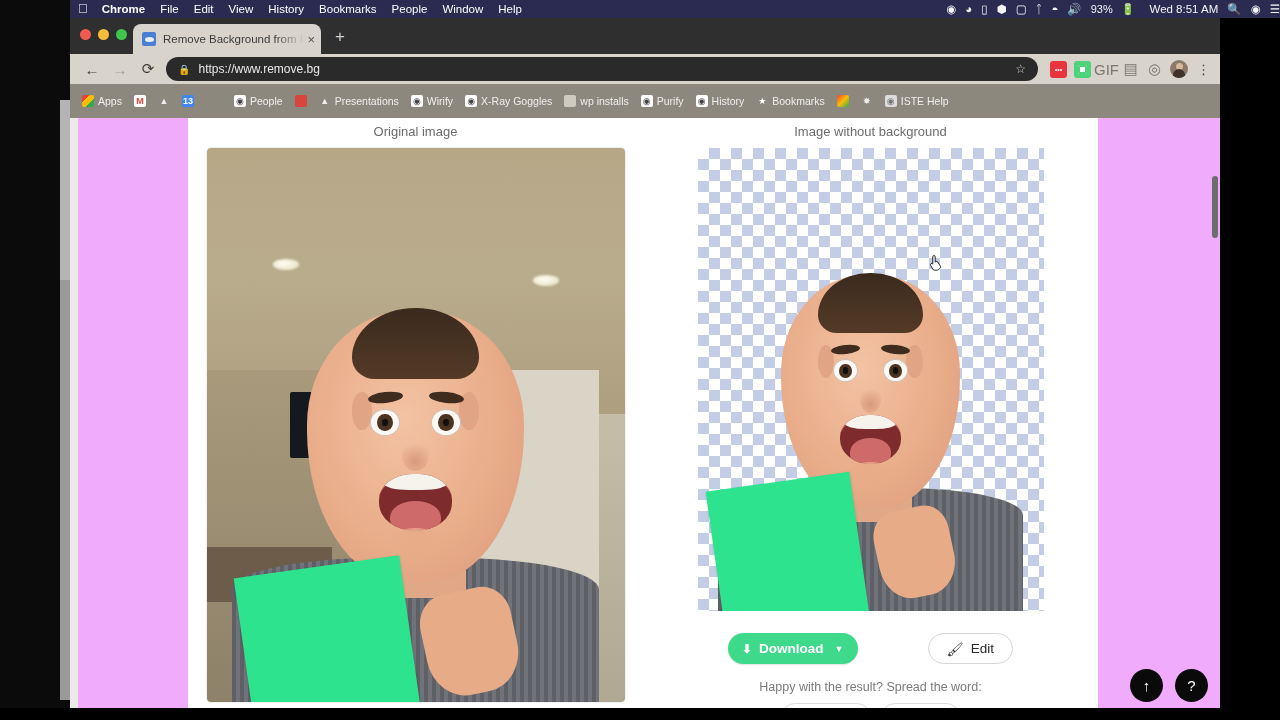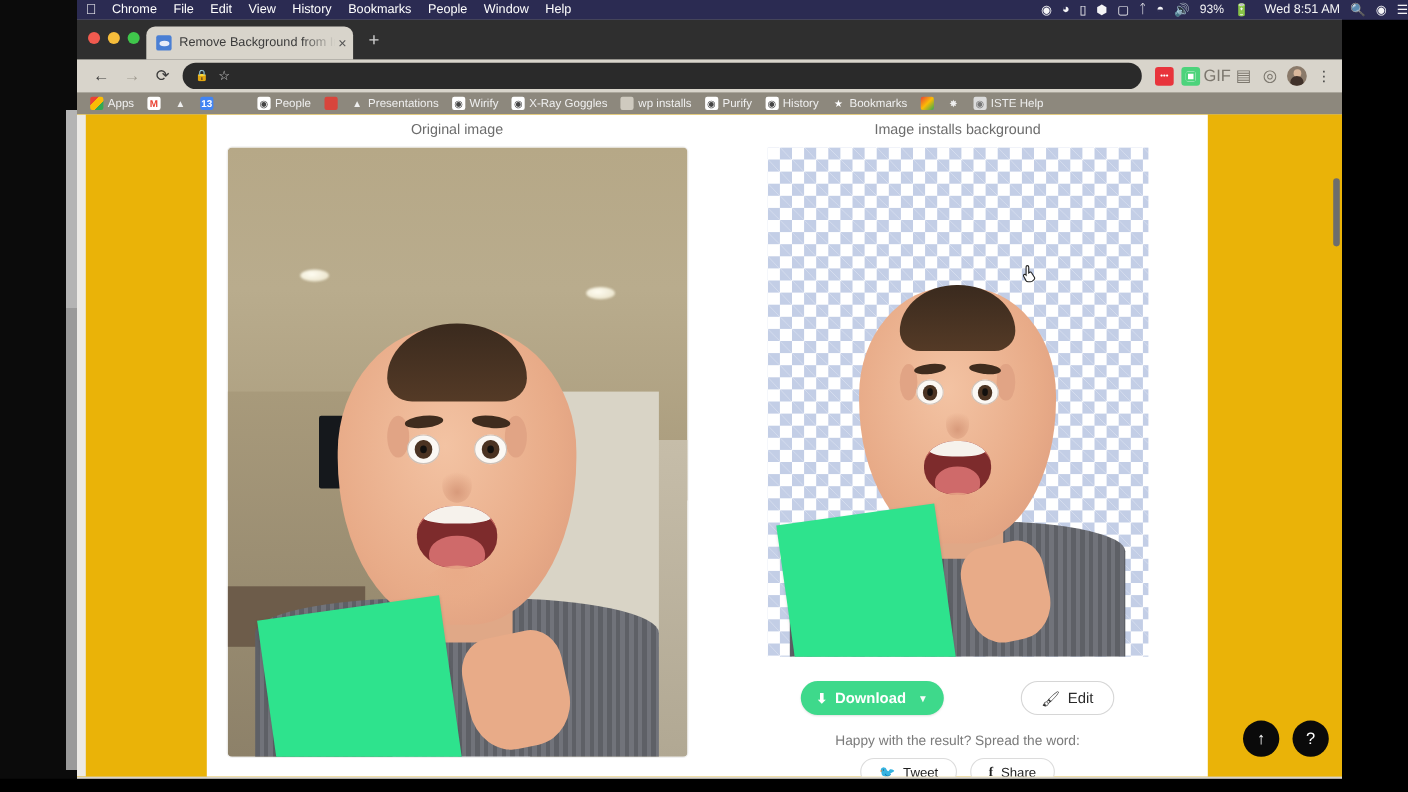--- a/index.html
+++ b/index.html
@@ -14,21 +14,21 @@
   
   .menubar {
     position: absolute; left: 70px; top: 0; width: 1210px; height: 18px;
     background: #2b2b52;
     display: flex; align-items: center;
     color: #fff; font-size: 11.5px;
     padding-left: 8px;
   }
   .menubar .apple { font-size: 13px; margin-right: 14px; line-height: 1; position: relative; top: -1px;}
   .menubar .mi { margin-right: 15px; white-space: nowrap; }
-  .menubar .mi.bold { font-weight: normal; }
+  .menubar .mi.bold { font-weight: bold; }
   .menubar .spacer { flex: 1; }
   .menubar .ri { margin-left: 9px; display: inline-flex; align-items: center; opacity: .95; }
   .menubar .ri.time { font-size: 11.5px; margin-left: 14px; }
   .menubar .ri.batt { font-size: 11px; }
 
   
   .chrome-win {
     position: absolute; left: 70px; top: 18px; width: 1150px; height: 690px;
     background: #d8d4cb; overflow: hidden;
   }
@@ -80,42 +80,42 @@
   .ext .e2 { background: #4cd37b; }
   .ext .e2::after{content:""; width:9px;height:9px;background:#fff;border-radius:2px;
                   box-shadow: inset 0 0 0 2px #4cd37b;}
   .ext .e3, .ext .e4, .ext .e5 { color: #7c776e; font-size: 15px; background: transparent; }
   .ext .avatar { width: 18px; height: 18px; border-radius: 50%; background: #8a7a6a; overflow:hidden; position:relative;}
   .ext .avatar::after{content:""; position:absolute; left:3px; top:9px; width:12px;height:12px;border-radius:50% 50% 0 0; background:#40312a;}
   .ext .avatar::before{content:""; position:absolute; left:5.5px; top:3px; width:7px;height:7px;border-radius:50%; background:#d9b79b;}
   .ext .kebab { color: #3d3d3d; font-size: 13px; letter-spacing: 0; padding: 0 2px; }
 
   .bookmarks {
-    height: 20px; background: #8d887d; display: flex; align-items: center;
+    height: 34px; background: #8d887d; display: flex; align-items: center;
     padding: 0 6px; gap: 0; font-size: 10.5px; color: #efefef; overflow: hidden;
   }
   .bm { display: flex; align-items: center; gap: 4px; padding: 0 6px; white-space: nowrap; }
   .bm .ic { width: 12px; height: 12px; flex: 0 0 auto; border-radius: 2px;
             display:flex;align-items:center;justify-content:center;font-size:9px;}
   .ic-apps { background: linear-gradient(135deg,#ea4335 0 33%,#fbbc05 33% 66%,#34a853 66%); }
   .ic-gmail { background:#fff; color:#ea4335; font-weight:bold; font-size:10px; }
   .ic-drive { background: transparent; }
   .ic-cal { background:#4285f4; color:#fff; font-size:7px; font-weight:bold; }
   .ic-share { background:#fff; border-radius:50%; color:#444; font-size:9px; }
   .ic-tom { background:#d8453c; border-radius:50%; }
   .ic-folder { background:#cfcabf; border-radius:2px; }
   .ic-star { background:transparent; color:#fff; font-size:11px; }
   .ic-chrome { background: linear-gradient(135deg,#ea4335,#fbbc05,#34a853); border-radius:50%; }
   .ic-puz { background:transparent; color:#eee; font-size:11px; }
   .ic-iste { background:#dcdcdc; border-radius:2px; color:#777; font-size:8px; }
 
   
   .viewport {
     position: relative; height: calc(690px - 36px - 30px - 22px);
-    background: #eab308; overflow: hidden;
+    background: #f0abfc; overflow: hidden;
   }
   .page-card {
     position: absolute; left: 118px; top: 0; width: 910px; min-height: 640px;
     background: #fff;
   }
   .leftstrip { position:absolute; left:0; top:0; width: 8px; height: 100%; background: #eceae6; }
 
   .cols { display: flex; padding-top: 6px; }
   .col { flex: 1; display: flex; flex-direction: column; align-items: center; }
   .col-title { font-size: 13px; color: #6c6c6c; margin-bottom: 9px; }
@@ -282,20 +282,21 @@
       </div>
       <div class="newtab">+</div>
     </div>
 
     <div class="toolbar">
       <span class="nav-btn">←</span>
       <span class="nav-btn dim">→</span>
       <span class="nav-btn">⟳</span>
       <div class="omnibox">
         <span class="lock">🔒</span>
+        <span class="url">https://www.remove.bg</span>
         <span class="star">☆</span>
       </div>
       <div class="ext">
         <span class="e e1"></span>
         <span class="e e2"></span>
         <span class="e e3">GIF</span>
         <span class="e e4">▤</span>
         <span class="e e5">◎</span>
         <span class="avatar"></span>
         <span class="kebab">⋮</span>
@@ -404,21 +405,21 @@
                     <div class="chin"></div>
                   </div>
                   <div class="hand" style="left:52%; top:72%; width:22%; height:26%; transform:rotate(-12deg);"></div>
                   <div class="greenpaper" style="left:9%; top:66%; width:40%; height:40%; transform:rotate(-8deg);"></div>
                 </div>
               </div>
             </div>
           </div>
 
           <div class="col">
-            <div class="col-title">Image installs background</div>
+            <div class="col-title">Image without background</div>
             <div class="result-frame checker">
               <div class="scene" style="left:0; right:0; top:26%; bottom:0;">
                 <div class="person" style="top:0;">
                   <div class="sweater"></div>
                   <div class="neck"></div>
                   <div class="head">
                     <div class="hair"></div>
                     <div class="ear l"></div>
                     <div class="ear r"></div>
                     <div class="brow l"></div>

